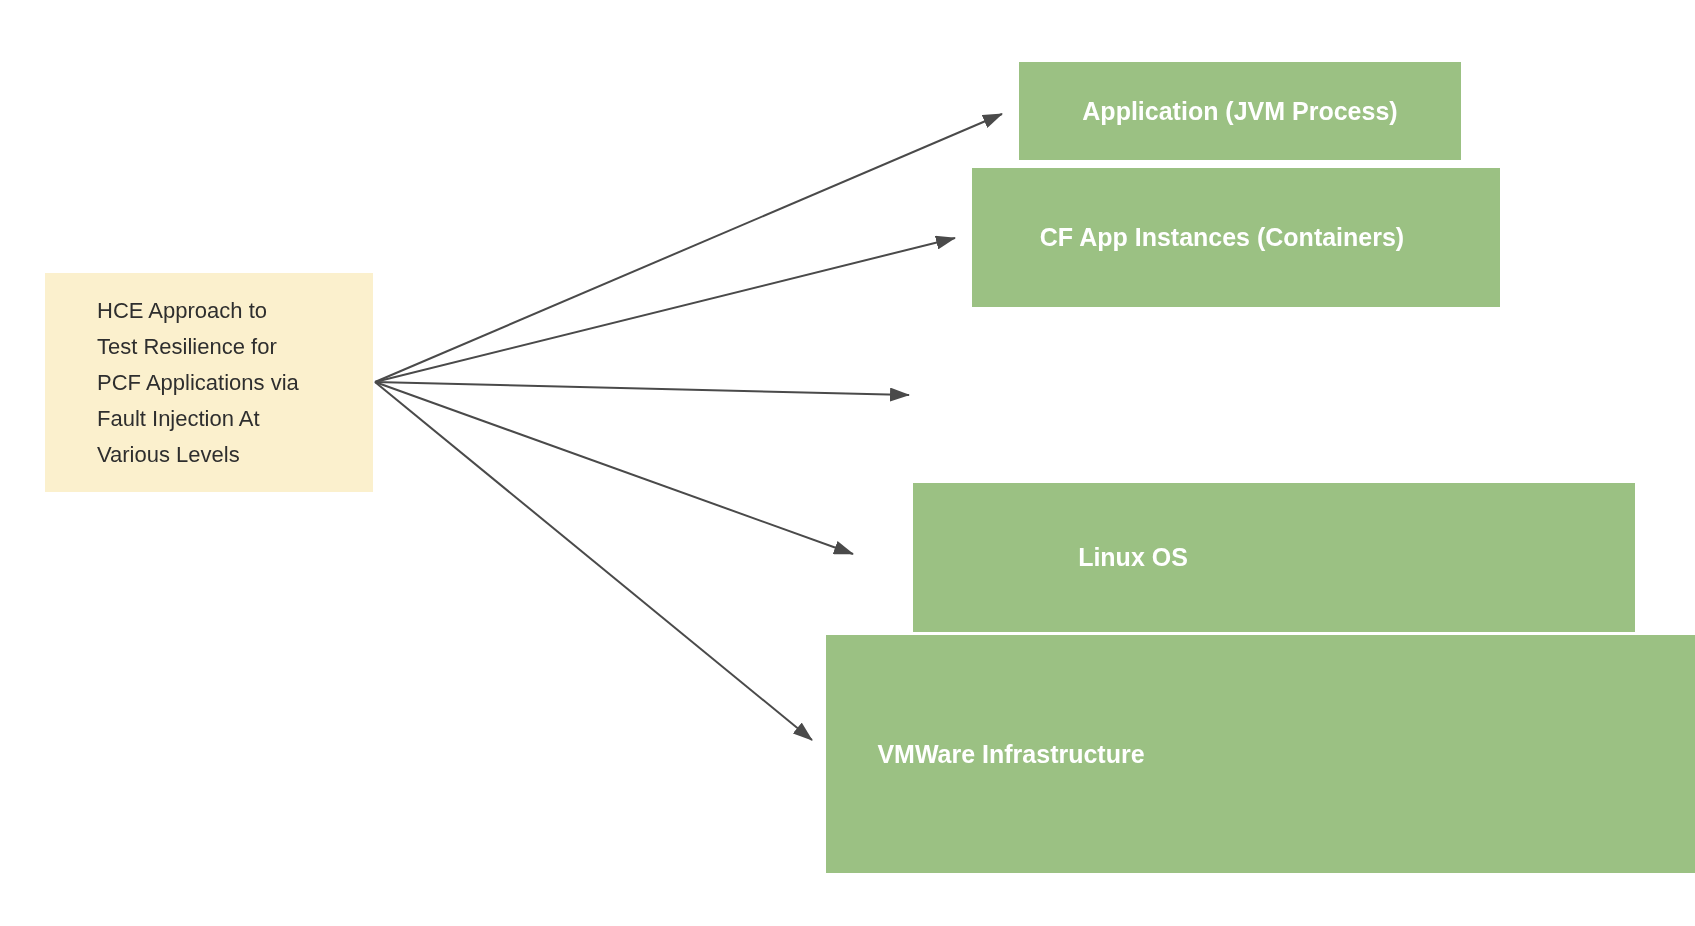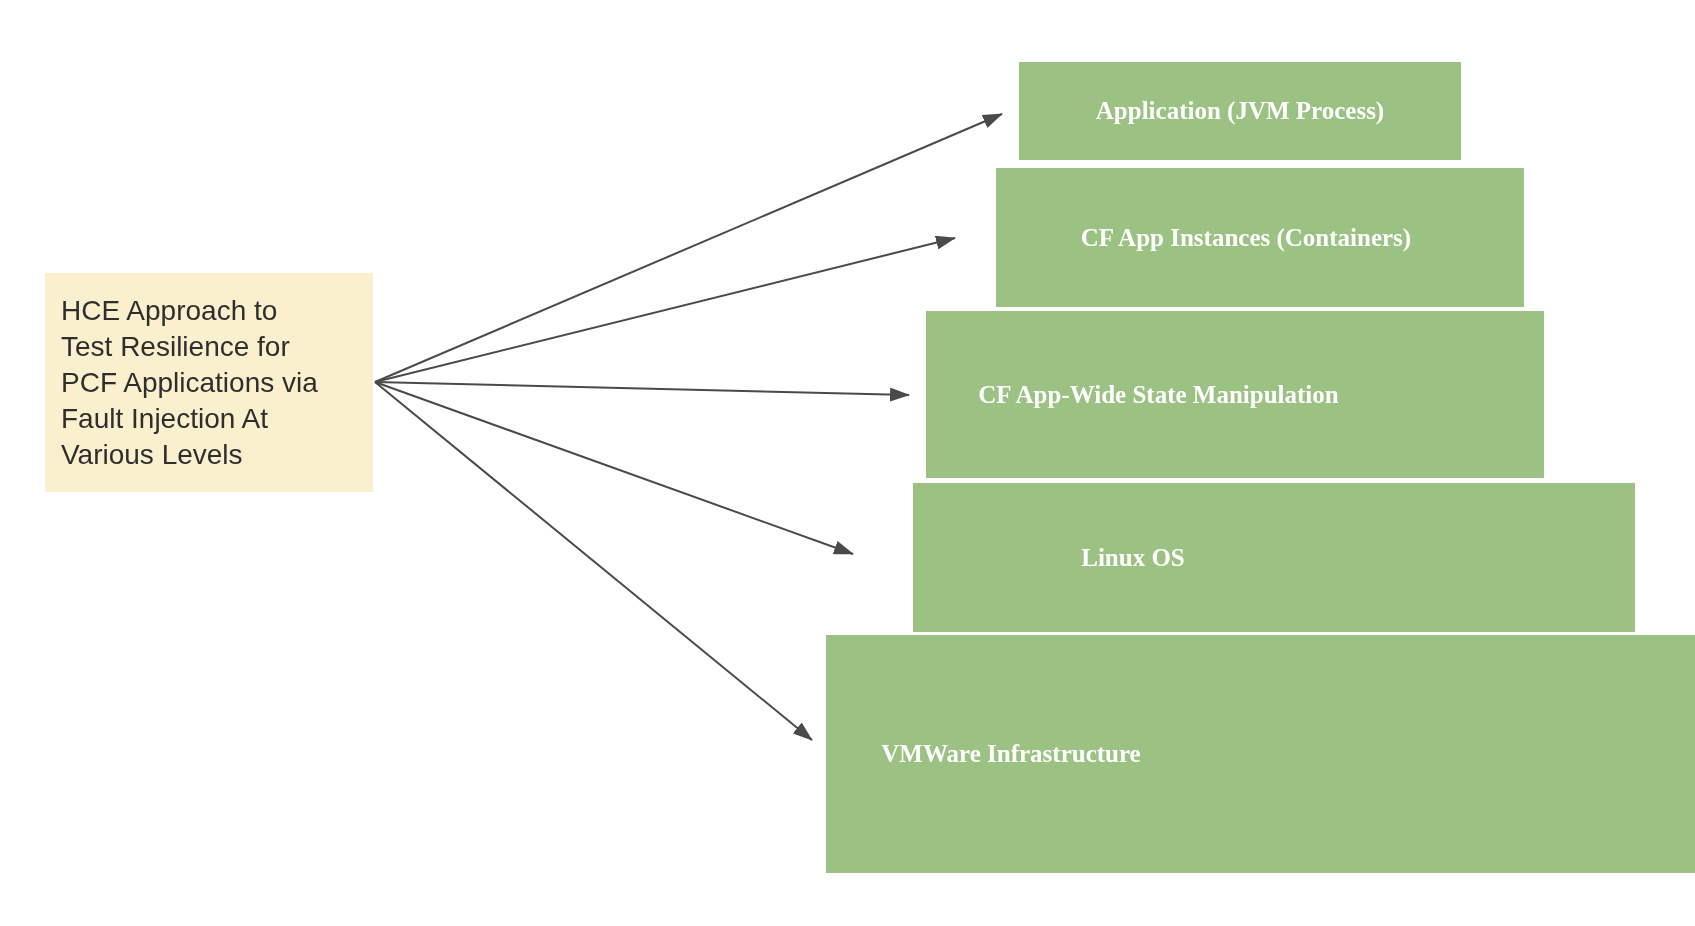--- a/index.html
+++ b/index.html
@@ -39,46 +39,46 @@
   
   .label-box {
     position: absolute;
     left: 45px; top: 273px;
     width: 328px; height: 219px;
     background: var(--label-box-fill);
     display: flex;
     align-items: center;
   }
   .label-box .label-text {
-    padding-left: 16px;
-    font-size: 28px;
+    padding-left: 8px;
+    font-size: 22px;
     line-height: 36px;
     color: var(--label-box-text);
     white-space: pre-line;
+    margin-left: 44px;
   }
 
   
   .band {
     position: absolute;
     background: var(--level-fill);
-    font-family: Liberation Serif, serif;
   }
   .band .band-label {
     position: absolute;
     left: 0; top: 0; height: 100%;
     display: flex;
     align-items: center;
     justify-content: center;
     text-align: center;
     font-size: 25px;
     font-weight: bold;
     color: var(--level-text);
   }
   .band-1 { left: 1019px; top: 62px;  width: 442px; height: 98px;  }
-  .band-2 { left: 972px;  top: 168px; width: 528px; height: 139px; margin-left: 24px; }
+  .band-2 { left: 972px;  top: 168px; width: 528px; height: 139px; }
   .band-3 { left: 926px;  top: 311px; width: 618px; height: 167px; }
   .band-4 { left: 869px;  top: 483px; width: 722px; height: 149px; margin-left: 44px; }
   .band-5 { left: 826px;  top: 635px; width: 988px; height: 238px; }
   .band-1 .band-label { width: 442px; }
   .band-2 .band-label { width: 500px; }
   .band-3 .band-label { width: 465px; }
   .band-4 .band-label { width: 440px; }
   .band-5 .band-label { width: 370px; }
 </style>
 </head>
@@ -108,23 +108,20 @@
   </div>
 
   <div class="band band-1">
     <div class="band-label">Application (JVM Process)</div>
   </div>
 
   <div class="band band-2">
     <div class="band-label">CF App Instances (Containers)</div>
   </div>
 
-  <div class="band band-3">
-    <div class="band-label">CF App-Wide State Manipulation</div>
-  </div>
 
   <div class="band band-4">
     <div class="band-label">Linux OS</div>
   </div>
 
   <div class="band band-5">
     <div class="band-label">VMWare Infrastructure</div>
   </div>
 
 </div>

